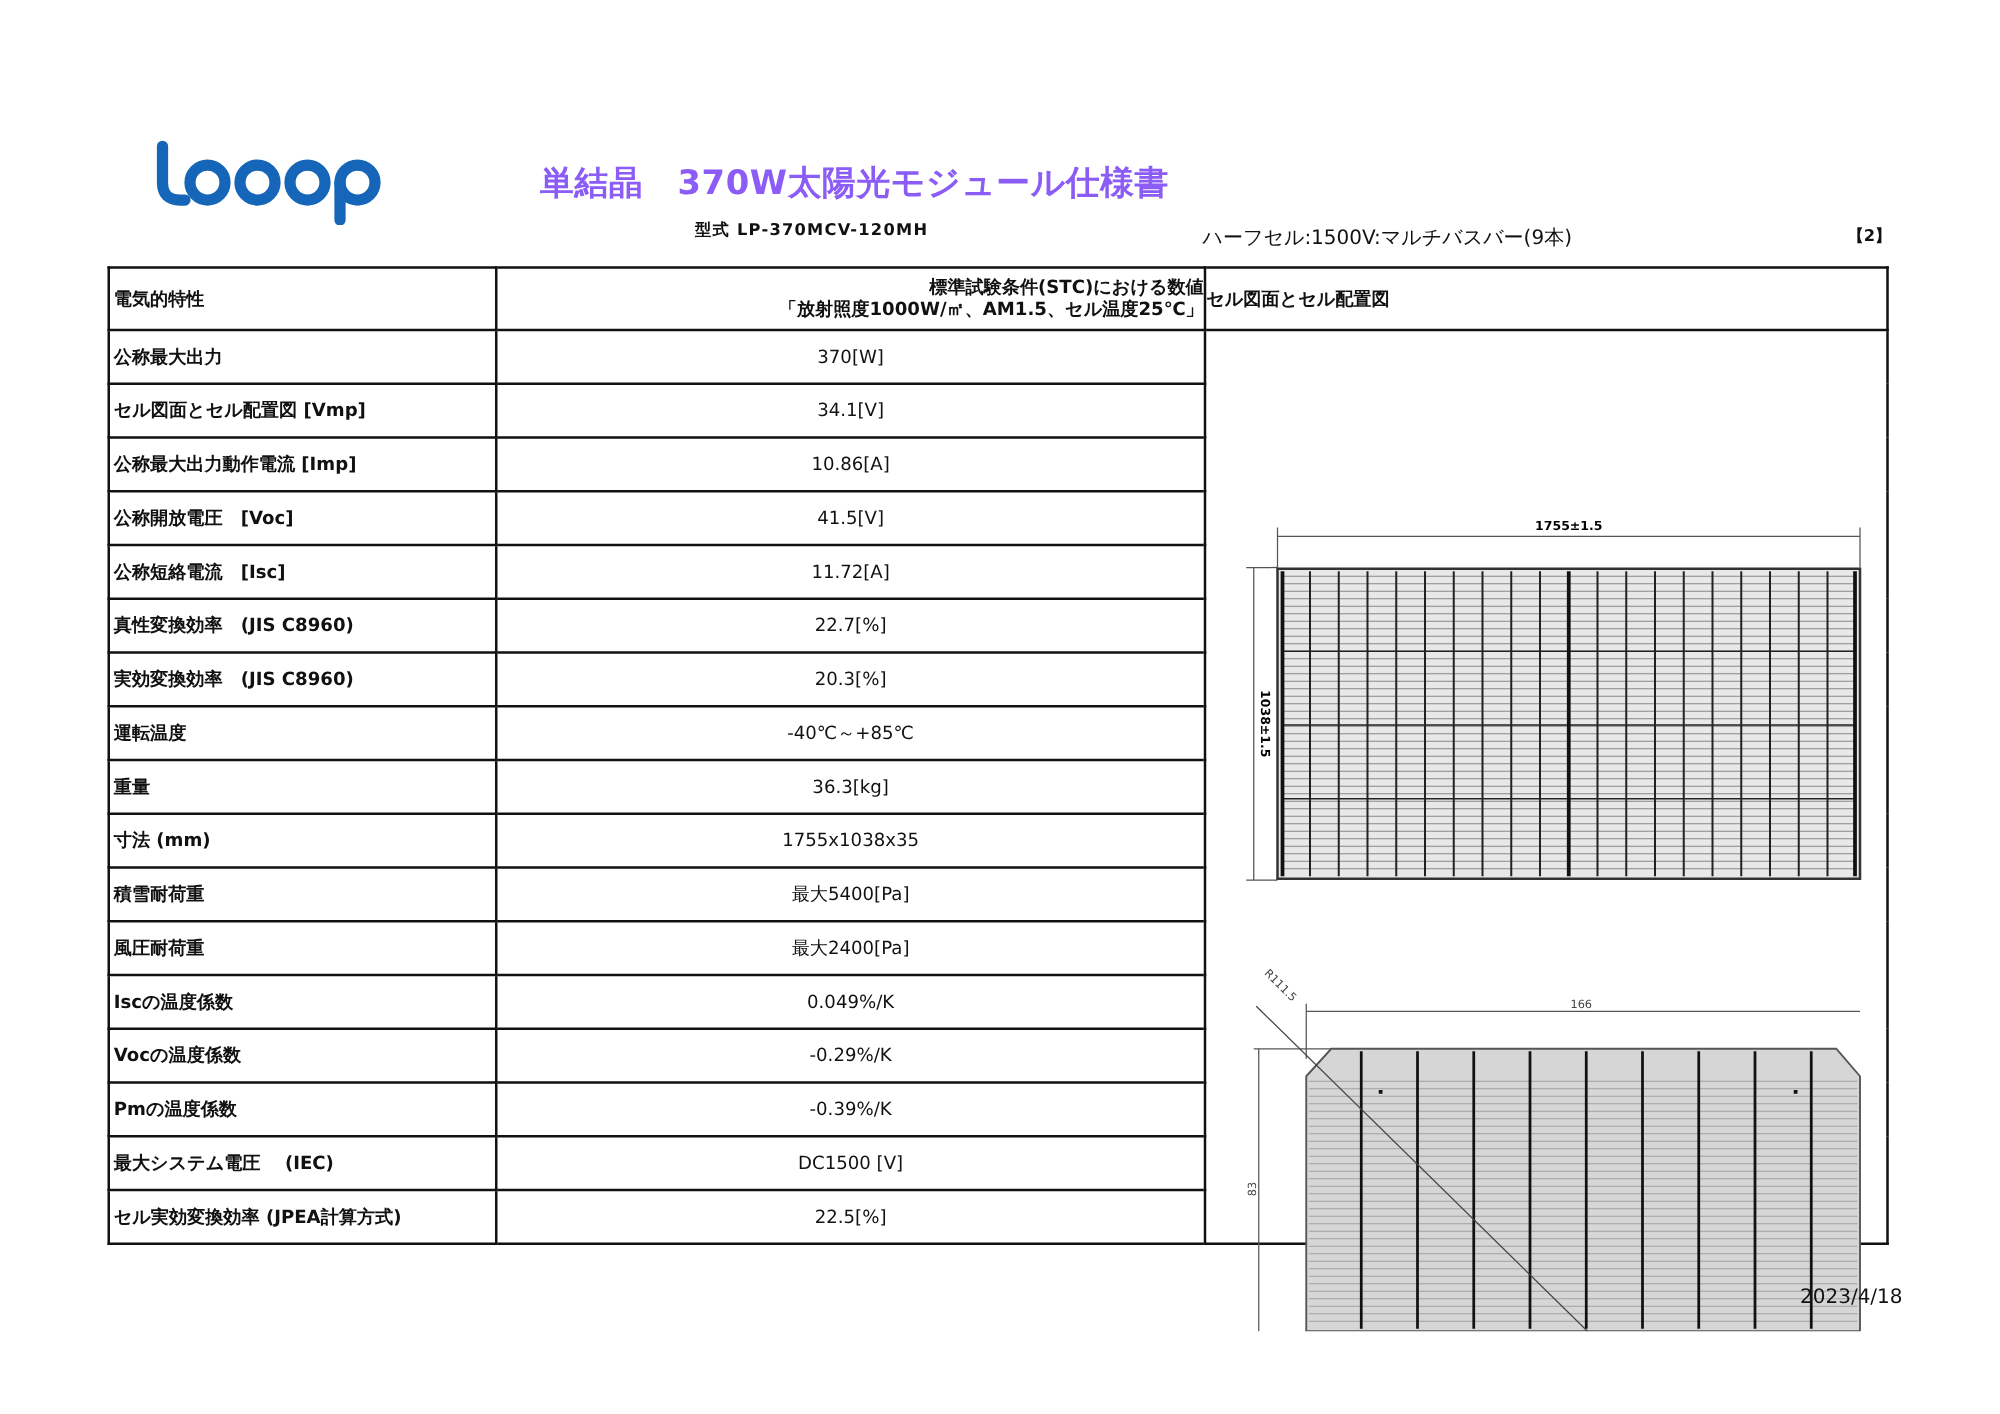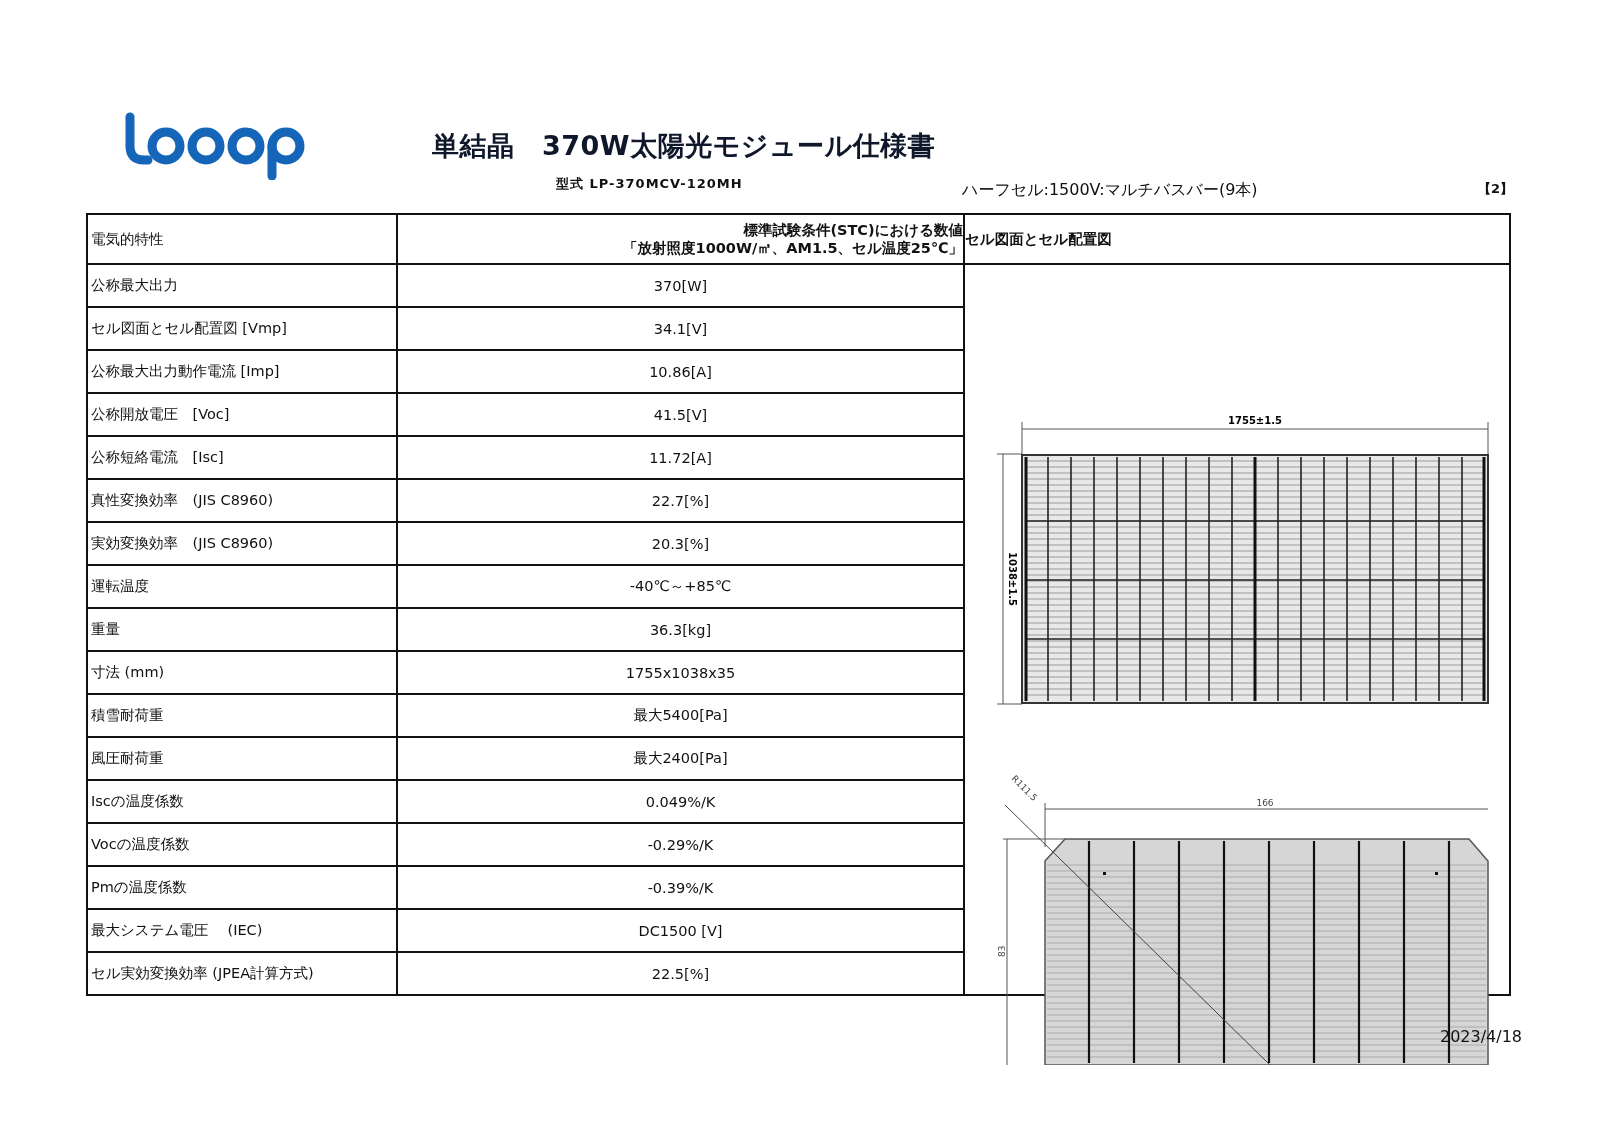--- a/index.html
+++ b/index.html
@@ -1,32 +1,32 @@
 <!DOCTYPE html>
 <html><head>
 <meta charset="utf-8">
 <style>
   html, body { margin: 0; padding: 0; background: #ffffff; }
   body { width: 1600px; height: 1131px; position: relative; overflow: hidden;
          font-family: "DejaVu Sans", "Liberation Sans", sans-serif; color: #111; }
   .logo { position: absolute; left: 122px; top: 112px; width: 190px; height: 68px; }
   .title { position: absolute; left: 432px; top: 128px; font-size: 27px; font-weight: bold;
-           letter-spacing: 0.5px; white-space: nowrap; color: #0f172a; }
+           letter-spacing: 0.5px; white-space: nowrap; color: #8b5cf6; }
   .model { position: absolute; left: 556px; top: 175px; font-size: 13px; font-weight: bold;
            white-space: nowrap; letter-spacing: 1px; }
   .sub { position: absolute; left: 962px; top: 180px; font-size: 16px; white-space: nowrap; }
   .page { position: absolute; left: 1478px; top: 180px; font-size: 13px; font-weight: bold; }
   .date { position: absolute; left: 1440px; top: 1027px; font-size: 16px; text-align: right; }
 
   table.spec { position: absolute; left: 86px; top: 213px; border-collapse: collapse;
                table-layout: fixed; width: 1425px; }
   table.spec td { border: 2px solid #111; height: 41px; padding: 0; font-size: 14.5px;
                   vertical-align: middle; }
   table.spec tr.head td { height: 48px; }
-  td.lbl { width: 305px; padding-left: 3px !important; font-weight: normal; white-space: nowrap; margin-top: 40px; }
+  td.lbl { width: 305px; padding-left: 3px !important; font-weight: bold; white-space: nowrap; margin-top: 40px; }
   td.val { width: 565px; text-align: center; white-space: nowrap; }
   td.hdr-mid { text-align: right; font-size: 14.5px; line-height: 18px; font-weight: bold; margin-left: 33px; }
   td.hdr-right { text-align: left; font-weight: bold; font-size: 15.5px; }
   td.drawing { vertical-align: top; position: relative; }
   .drawwrap { position: relative; width: 555px; height: 570px; margin-top: 48px; }
   svg { display: block; }
 </style>
 </head>
 <body>
 

